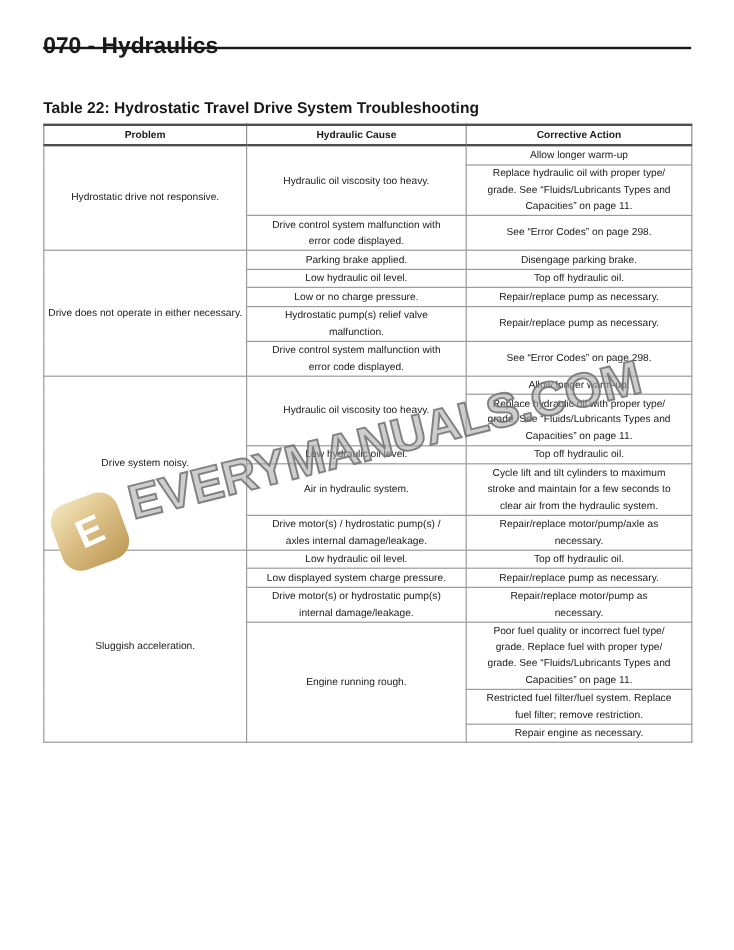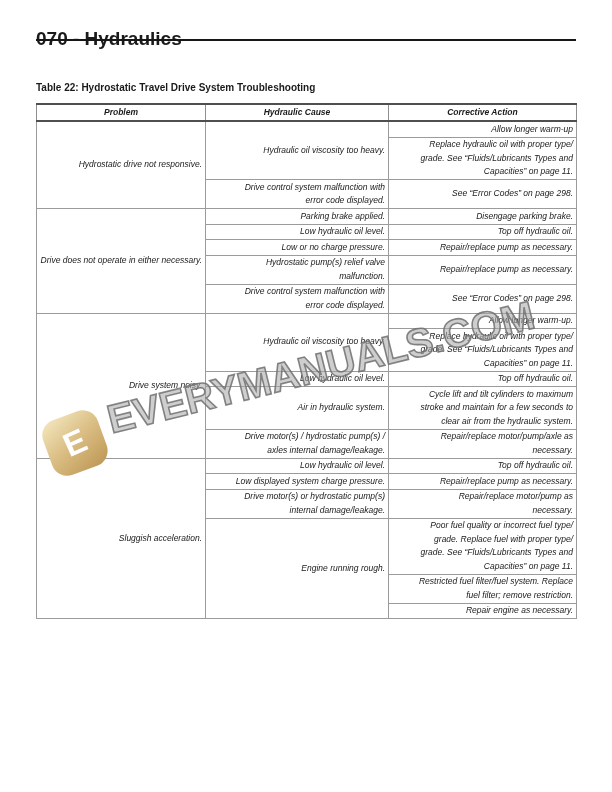--- a/index.html
+++ b/index.html
@@ -1,29 +1,29 @@
 <!DOCTYPE html>
 <html><head>
 <meta charset="utf-8">
 <style>
   html,body{margin:0;padding:0;background:#ffffff;}
   .page{position:relative;width:612px;height:792px;background:#ffffff;overflow:hidden;
         font-family:"Liberation Sans",sans-serif;color:#1a1a1a;}
   .h1-title{position:absolute;left:36px;top:28px;font-size:19px;font-weight:bold;margin:0;}
   .h1-rule{position:absolute;left:36px;top:39px;width:540px;height:2px;background:#161616;}
   .h2-title{position:absolute;left:36px;top:47px;font-size:12.5px;font-weight:bold;margin:0;}
-  .caption{position:absolute;left:36px;top:82px;font-size:10px;font-weight:bold;margin:0;}
+  .caption{position:absolute;left:36px;top:82px;font-size:13px;font-weight:bold;margin:0;}
 
   table.tbl{position:absolute;left:36px;top:103px;width:540px;border-collapse:collapse;
-            table-layout:fixed;border:1px solid #8f8f8f;border-top:2px solid #4f4f4f;font-style:italic;}
+            table-layout:fixed;border:1px solid #8f8f8f;border-top:2px solid #4f4f4f;}
   .tbl col.c1{width:169px;} .tbl col.c2{width:183px;} .tbl col.c3{width:188px;}
   .tbl th{font-size:8.5px;font-weight:bold;text-align:center;line-height:15px;padding:0 3px;
           border:1px solid #8f8f8f;border-bottom:2px solid #4f4f4f;}
   .tbl td{font-size:8.5px;line-height:13.5px;padding:0.5px 3px;vertical-align:middle;
-          border:1px solid #9b9b9b;white-space:pre-line;text-align:right;}
+          border:1px solid #9b9b9b;white-space:pre-line;text-align:center;}
 
   .watermark{position:absolute;left:0;top:0;width:612px;height:792px;pointer-events:none;}
   .wm-logo{position:absolute;left:46px;top:414px;width:58px;height:58px;border-radius:16px;
            transform:rotate(-20deg);
            background:linear-gradient(155deg,#f1e4ba 5%,#dcc087 45%,#bf9a58 95%);
            display:flex;align-items:center;justify-content:center;}
   .wm-glyph{font-size:33px;font-weight:bold;color:#ffffff;transform:rotate(-4deg);}
   .wm-text{position:absolute;left:108px;top:398px;font-size:40px;font-weight:bold;line-height:44px;
            transform:rotate(-14deg);transform-origin:0 50%;white-space:nowrap;
            color:rgba(165,165,165,0.55);-webkit-text-stroke:1.6px rgba(112,112,112,0.85);}

